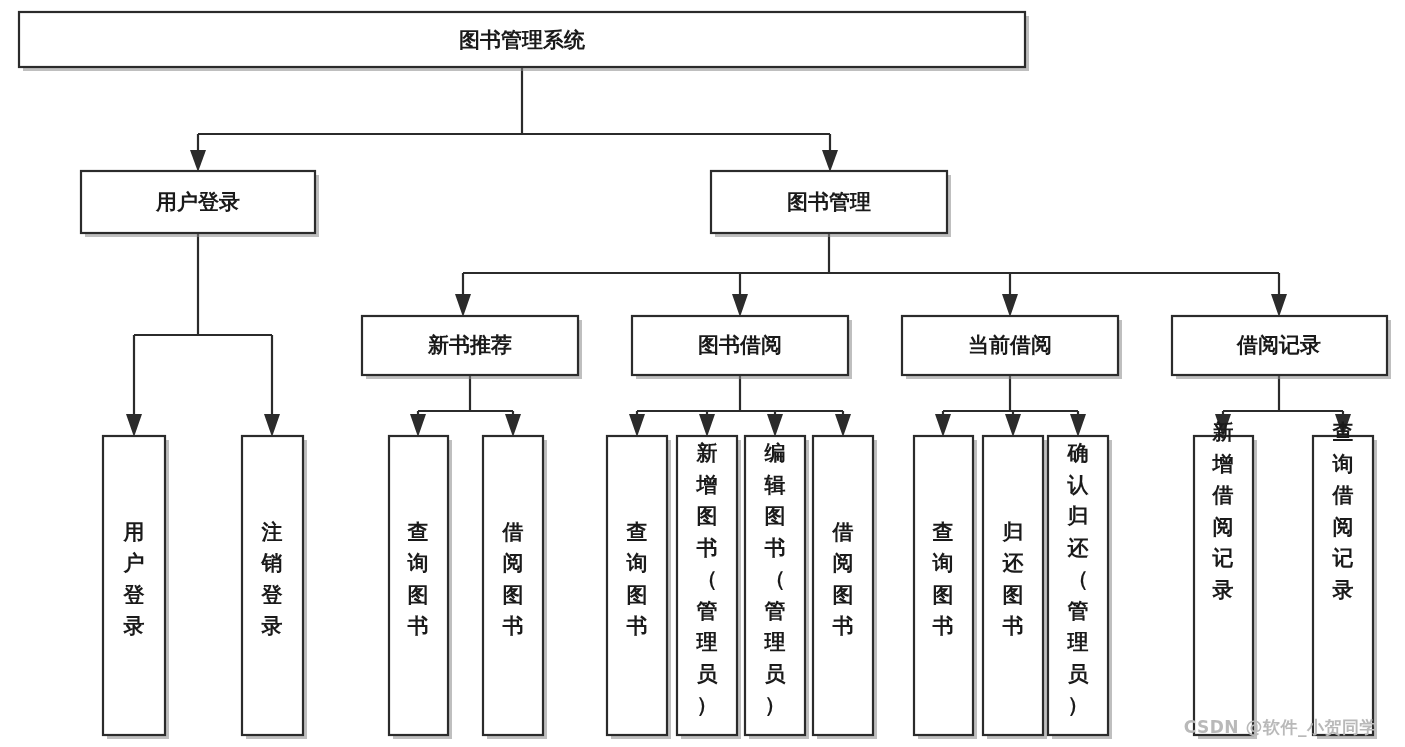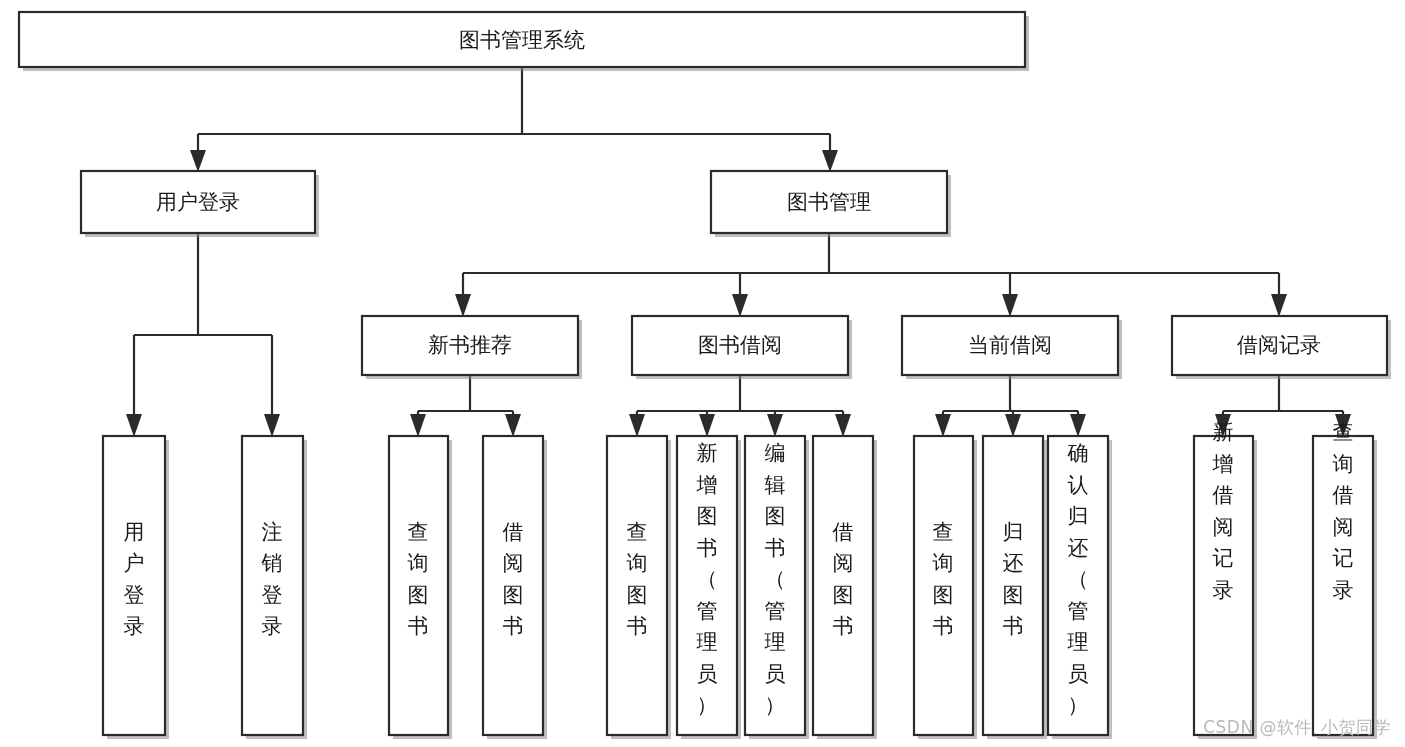--- a/index.html
+++ b/index.html
@@ -11,20 +11,21 @@
     width: 1405px;
     height: 747px;
     font-family: "DejaVu Sans", "Liberation Sans", sans-serif;
     overflow: hidden;
   }
   #diagram-root {
     position: relative;
     width: 1405px;
     height: 747px;
     background: #ffffff;
+    font-weight: bold;
   }
   svg.flow {
     position: absolute;
     left: 0;
     top: 0;
     width: 1405px;
     height: 747px;
     display: block;
   }
   .node-rect {
@@ -55,21 +56,21 @@
     dominant-baseline: middle;
   }
   .node-label-v {
     font-family: "DejaVu Sans", "Liberation Sans", sans-serif;
     font-size: 21px;
     fill: #1a1a1a;
     text-anchor: middle;
   }
   .watermark {
     position: absolute;
-    right: 14px;
+    right: 28px;
     bottom: 8px;
     font-family: "DejaVu Sans", "Liberation Sans", sans-serif;
     font-size: 17px;
     color: #b9b9b9;
     letter-spacing: 0.5px;
     white-space: nowrap;
     user-select: none;
   }
 </style>
 </head>

